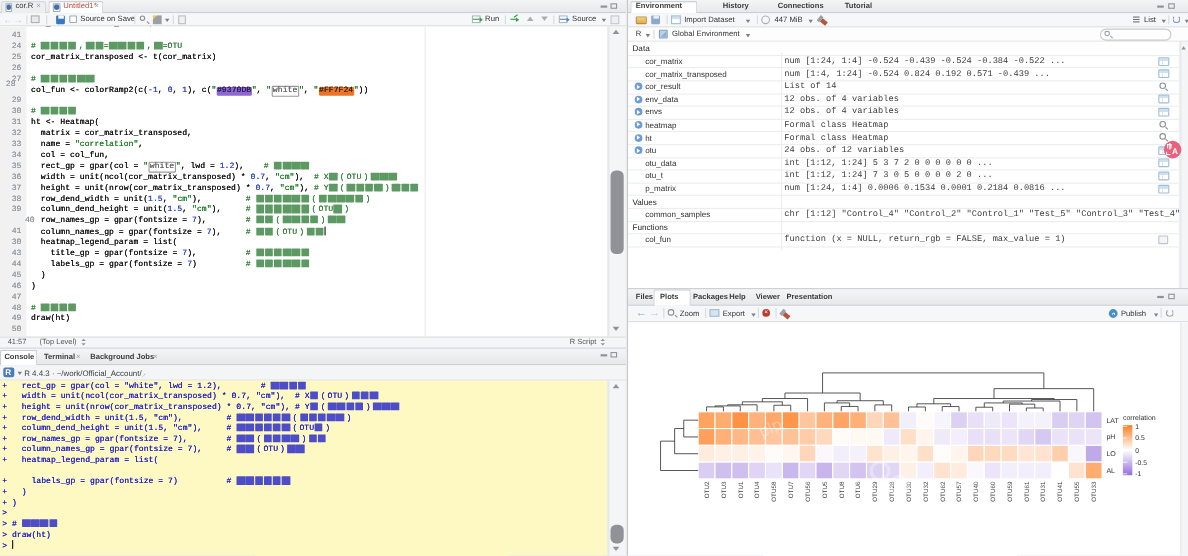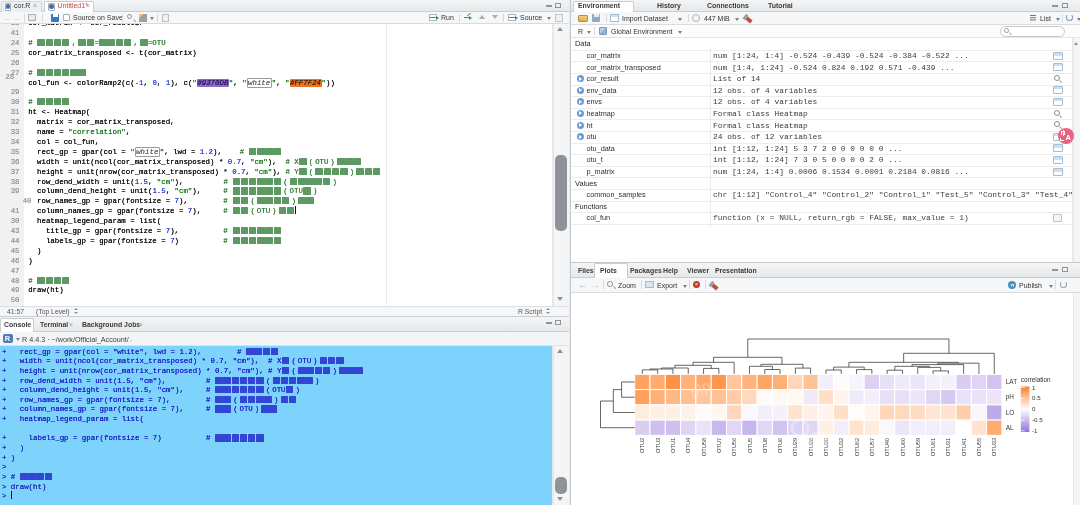--- a/index.html
+++ b/index.html
@@ -10,21 +10,21 @@
 .tabtxt{font-size:6.9px;font-weight:600;color:#3a3a3a;}
 .atab{background:#fff;border:1px solid #c9ccd0;border-bottom:none;border-radius:2px 2px 0 0;}
 .cj{display:inline-block;width:7.5px;height:7.2px;margin:0 .35px -1.2px .35px;background:currentColor;opacity:.8;border-radius:.5px;}
 .cjp{display:inline-block;width:8.2px;font-style:normal;text-align:center;}
 .k{color:#111;}
 .c{color:#35803b;}
 .s{color:#1d8025;}
 .n{color:#3048c8;}
 .ln{color:#949aa0;}
 .con{color:#2122cb;}
-.sw{border-radius:1px;padding:0 .5px;font-style:italic;}
+.sw{border-radius:1px;padding:0 .5px;}
 .tri-d{display:inline-block;width:0;height:0;border-left:2.5px solid transparent;border-right:2.5px solid transparent;border-top:3.5px solid #7a7f84;vertical-align:middle;margin-left:2px;}
 .tri-u{display:inline-block;width:0;height:0;border-left:3px solid transparent;border-right:3px solid transparent;border-bottom:4px solid #8d9296;}
 .tri-dn{display:inline-block;width:0;height:0;border-left:3px solid transparent;border-right:3px solid transparent;border-top:4px solid #8d9296;}
 .sep{position:absolute;width:1px;background:#d7d9db;}
 .uit{font-size:7px;color:#333;}
 .envname{font-size:7.3px;color:#2f2f2f;}
 .envval{font-family:"Liberation Mono",monospace;white-space:pre;font-size:7.9px;color:#3c3c3c;width:359px;overflow:hidden;}
 .rowline{position:absolute;left:571px;width:501px;height:1px;background:#eceded;}
 .gridic{position:absolute;width:10px;height:8px;border:1px solid #9fbcd8;border-radius:1px;background:linear-gradient(#cfe0ef 0 2.5px,transparent 2.5px),linear-gradient(90deg,#fff 0 2.6px,#dbe8f3 2.6px 3.2px,#fff 3.2px 5.8px,#dbe8f3 5.8px 6.4px,#fff 6.4px);}
 .magic{position:absolute;width:6px;height:6px;border:1.2px solid #8b9095;border-radius:50%;}
@@ -154,21 +154,21 @@
     <div class="abs" style="left:69px;top:321px;font-size:7px;color:#9aa0a5">×</div>
     <div class="abs tabtxt" style="left:82px;top:321px">Background Jobs</div>
     <div class="abs" style="left:139px;top:321px;font-size:7px;color:#9aa0a5">×</div>
     <div class="abs" style="left:546px;top:322px;width:6px;height:1.5px;background:#8f9499"></div>
     <div class="abs" style="left:555px;top:320px;width:6px;height:5px;border:1.2px solid #8f9499"></div>
     <div class="abs" style="left:0;top:331.5px;width:569px;height:14px;background:#f4f5f6;border-bottom:1px solid #e0e2e4"></div>
     <div class="abs" style="left:2.5px;top:334px;width:10px;height:9px;background:#4c7cba;border-radius:2px;color:#fff;font-size:7.5px;font-weight:700;text-align:center;line-height:9px">R</div>
     <span class="abs tri-d" style="left:14px;top:338px"></span>
     <div class="abs" style="left:22px;top:335px;font-size:7.2px;color:#3c3c3c">R 4.4.3 · ~/work/Official_Account/</div>
     <div class="abs" style="left:126px;top:336px;font-size:7.2px;color:#b0b5ba;transform:rotate(-45deg)">→</div>
-    <div class="abs" style="left:0;top:345.5px;width:552px;height:159.5px;background:#7dd3fc;overflow:hidden">
+    <div class="abs" style="left:0;top:345.5px;width:552px;height:159.5px;background:#fef9c3;overflow:hidden">
       <div class="abs mono con" style="left:2px;top:1.0px;height:10px;line-height:10px;font-size:7.4px">+   rect_gp = gpar(col = "white", lwd = 1.2),        # <i class="cj"></i><i class="cj"></i><i class="cj"></i><i class="cj"></i></div>
       <div class="abs mono con" style="left:2px;top:10.7px;height:10px;line-height:10px;font-size:7.4px">+   width = unit(ncol(cor_matrix_transposed) * 0.7, "cm"),  # X<i class="cj"></i><i class="cjp">(</i>OTU<i class="cjp">)</i><i class="cj"></i><i class="cj"></i><i class="cj"></i></div>
       <div class="abs mono con" style="left:2px;top:20.3px;height:10px;line-height:10px;font-size:7.4px">+   height = unit(nrow(cor_matrix_transposed) * 0.7, "cm"), # Y<i class="cj"></i><i class="cjp">(</i><i class="cj"></i><i class="cj"></i><i class="cj"></i><i class="cj"></i><i class="cjp">)</i><i class="cj"></i><i class="cj"></i><i class="cj"></i></div>
       <div class="abs mono con" style="left:2px;top:30.0px;height:10px;line-height:10px;font-size:7.4px">+   row_dend_width = unit(1.5, "cm"),         # <i class="cj"></i><i class="cj"></i><i class="cj"></i><i class="cj"></i><i class="cj"></i><i class="cj"></i><i class="cjp">(</i><i class="cj"></i><i class="cj"></i><i class="cj"></i><i class="cj"></i><i class="cj"></i><i class="cjp">)</i></div>
       <div class="abs mono con" style="left:2px;top:39.6px;height:10px;line-height:10px;font-size:7.4px">+   column_dend_height = unit(1.5, "cm"),     # <i class="cj"></i><i class="cj"></i><i class="cj"></i><i class="cj"></i><i class="cj"></i><i class="cj"></i><i class="cjp">(</i>OTU<i class="cj"></i><i class="cjp">)</i></div>
       <div class="abs mono con" style="left:2px;top:49.2px;height:10px;line-height:10px;font-size:7.4px">+   row_names_gp = gpar(fontsize = 7),        # <i class="cj"></i><i class="cj"></i><i class="cjp">(</i><i class="cj"></i><i class="cj"></i><i class="cj"></i><i class="cj"></i><i class="cjp">)</i><i class="cj"></i><i class="cj"></i></div>
       <div class="abs mono con" style="left:2px;top:58.9px;height:10px;line-height:10px;font-size:7.4px">+   column_names_gp = gpar(fontsize = 7),     # <i class="cj"></i><i class="cj"></i><i class="cjp">(</i>OTU<i class="cjp">)</i><i class="cj"></i><i class="cj"></i></div>
       <div class="abs mono con" style="left:2px;top:68.5px;height:10px;line-height:10px;font-size:7.4px">+   heatmap_legend_param = list(</div>
       <div class="abs mono con" style="left:2px;top:87.9px;height:10px;line-height:10px;font-size:7.4px">+     labels_gp = gpar(fontsize = 7)          # <i class="cj"></i><i class="cj"></i><i class="cj"></i><i class="cj"></i><i class="cj"></i><i class="cj"></i></div>
       <div class="abs mono con" style="left:2px;top:97.5px;height:10px;line-height:10px;font-size:7.4px">+   )</div>

